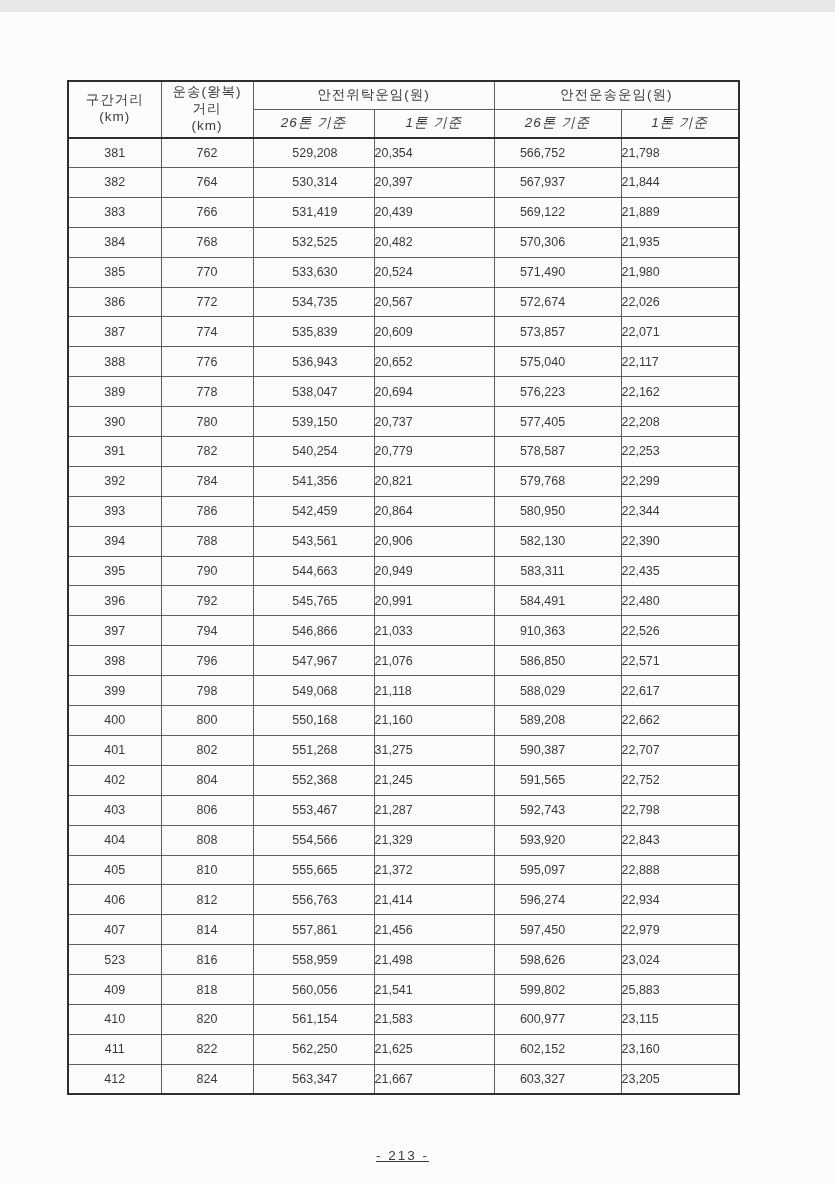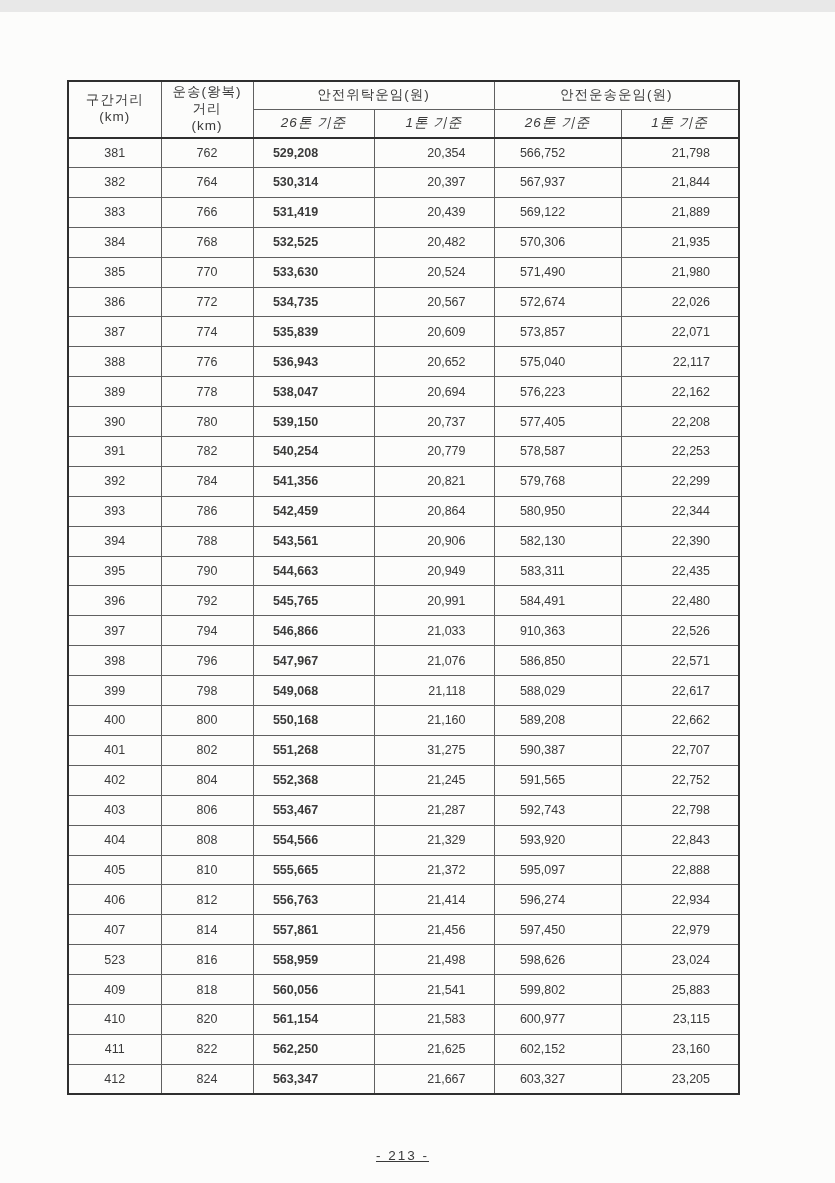--- a/index.html
+++ b/index.html
@@ -42,24 +42,24 @@
   table.freight thead tr.sub-row th { height: 25px; font-style: italic; }
   table.freight thead th.thick-bottom { border-bottom: 2px solid #2f2f2f; }
   table.freight tbody td {
     height: 29.9px;
     font-size: 12.5px;
     vertical-align: middle;
     white-space: nowrap;
   }
   table.freight tbody td.c0,
   table.freight tbody td.c1 { text-align: center; }
-  table.freight tbody td.c2 { text-align: center; padding-right: 36px; font-weight: bold; }
-  table.freight tbody td.c3 { text-align: right; padding-right: 28px; }
+  table.freight tbody td.c2 { text-align: right; padding-right: 36px; }
+  table.freight tbody td.c3 { padding-right: 28px; }
   table.freight tbody td.c4 { text-align: center; padding-right: 30px; }
-  table.freight tbody td.c5 { text-align: right; padding-right: 28px; }
+  table.freight tbody td.c5 { padding-right: 28px; }
   .page-footer {
     position: absolute;
     left: 67px;
     top: 1136px;
     width: 671px;
     text-align: center;
     font-size: 13.5px;
     letter-spacing: 2px;
     color: #3a3a3a;
     text-decoration: underline;

